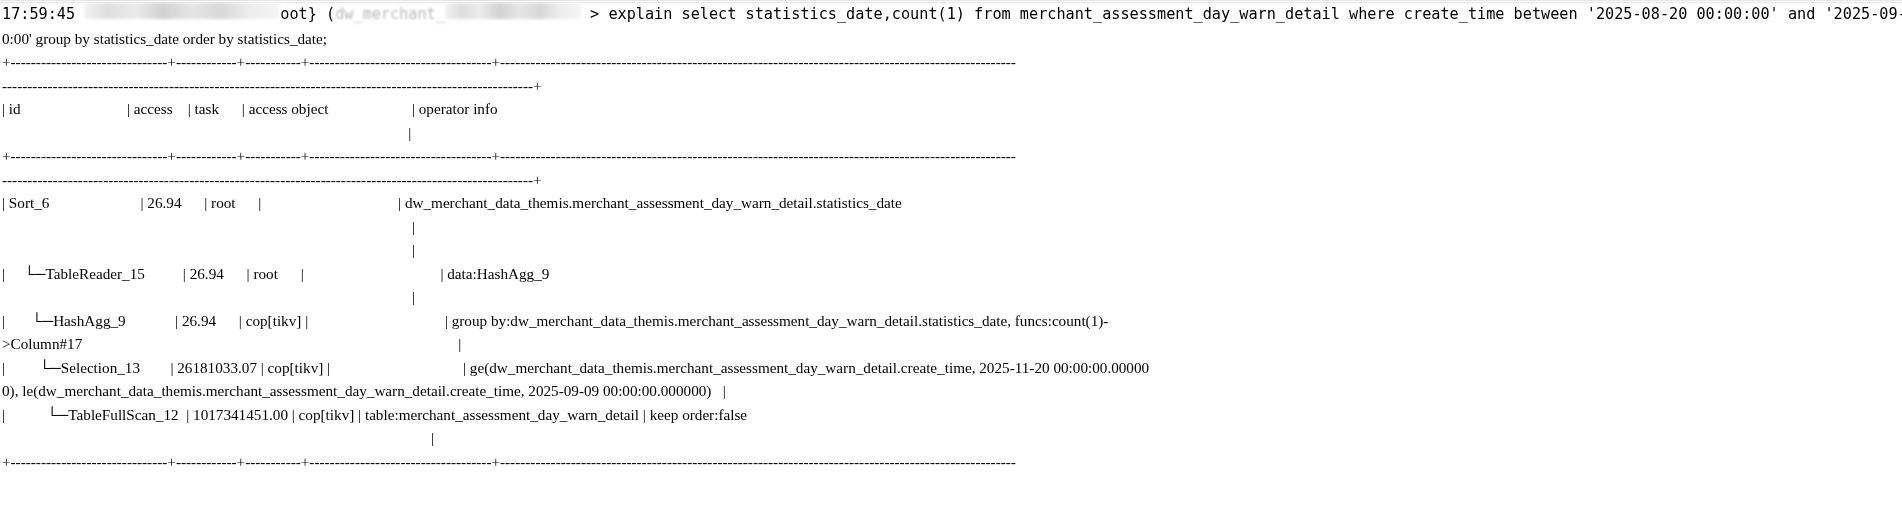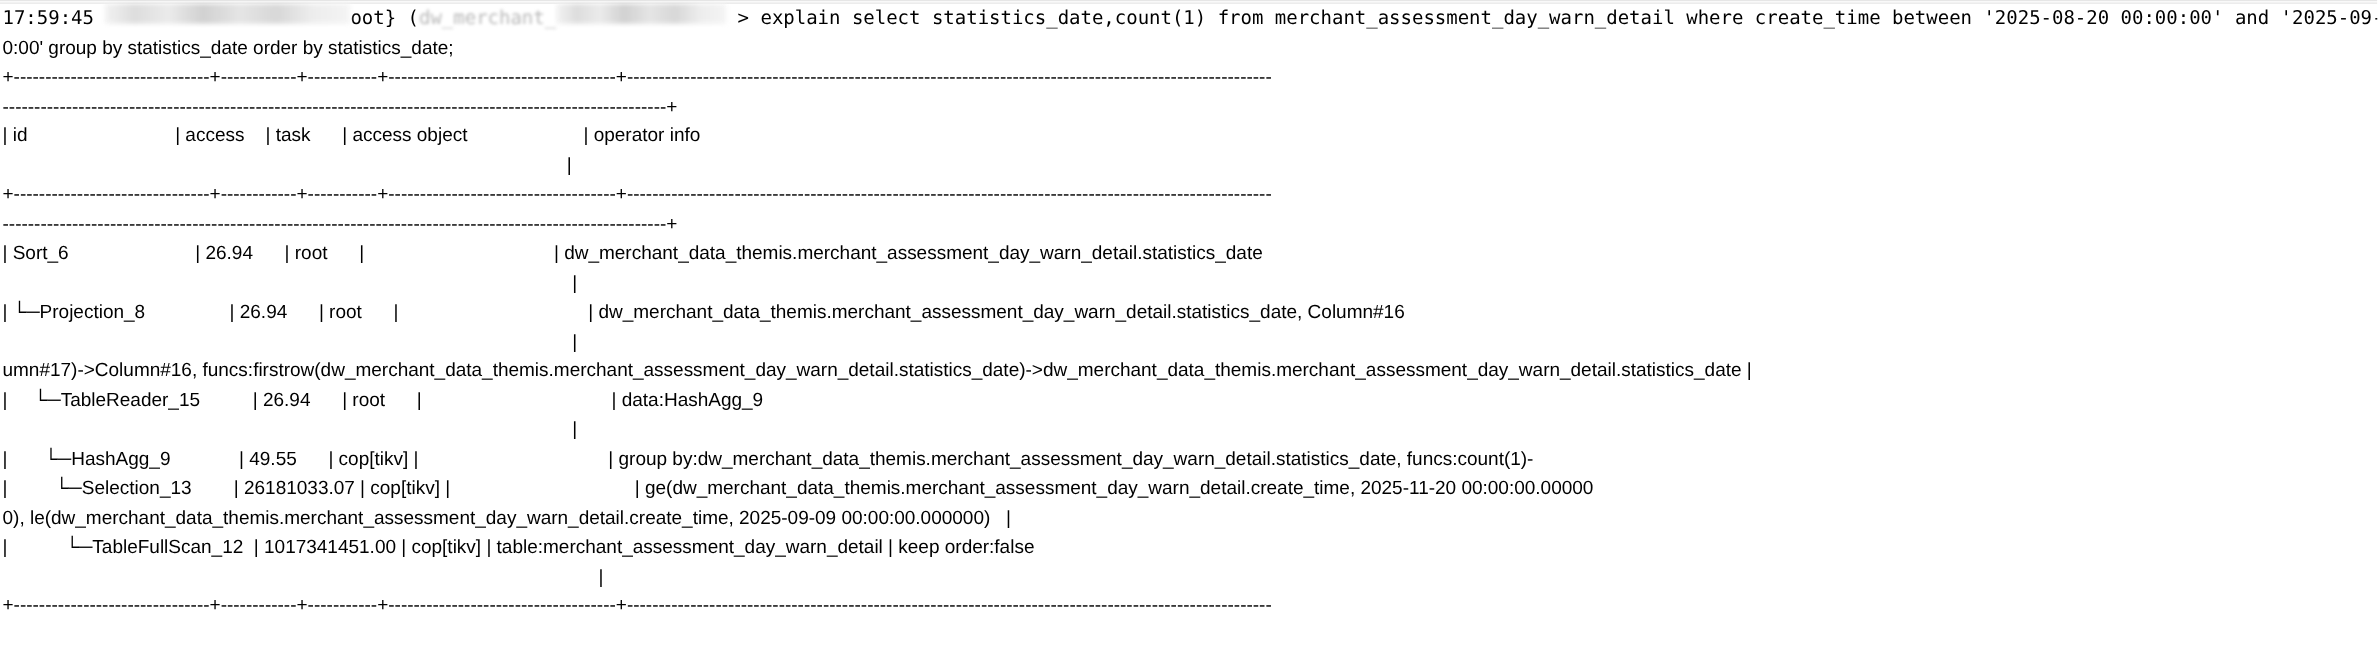--- a/index.html
+++ b/index.html
@@ -25,21 +25,21 @@
     line-height: 23.5px;
     letter-spacing: 0px;
     padding: 3px 0 0 2px;
     box-sizing: border-box;
     overflow: hidden;
   }
   .tline {
     white-space: pre;
     display: block;
     height: 23.5px;
-    font-family: Liberation Sans, sans-serif;
+    font-family: Liberation Serif, serif;
     font-size: 15.2px;
     line-height: 23.5px;
     color: #000000;
   }
   
   .promptline {
     white-space: pre;
     display: block;
     height: 23.5px;
     line-height: 23.5px;
@@ -85,25 +85,24 @@
   <div class="tline">0:00' group by statistics_date order by statistics_date;</div>
 
   <div class="tline">+-------------------------------+------------+-----------+------------------------------------+------------------------------------------------------------------------------------------------------</div>
     <div class="tline">---------------------------------------------------------------------------------------------------------+</div>
   <div class="tline">| id                            | access    | task      | access object                      | operator info                                                                                        </div>
     <div class="tline">                                                                                                           |</div>
   <div class="tline">+-------------------------------+------------+-----------+------------------------------------+------------------------------------------------------------------------------------------------------</div>
     <div class="tline">---------------------------------------------------------------------------------------------------------+</div>
   <div class="tline">| Sort_6                        | 26.94      | root      |                                    | dw_merchant_data_themis.merchant_assessment_day_warn_detail.statistics_date                          </div>
     <div class="tline">                                                                                                            |</div>
-  <div class="tline">| └─Projection_8                | 26.94      | root      |                                    | dw_merchant_data_themis.merchant_assessment_day_warn_detail.statistics_date, Column#16               </div>
     <div class="tline">                                                                                                            |</div>
-    <div class="tline">umn#17)-&gt;Column#16, funcs:firstrow(dw_merchant_data_themis.merchant_assessment_day_warn_detail.statistics_date)-&gt;dw_merchant_data_themis.merchant_assessment_day_warn_detail.statistics_date |</div>
   <div class="tline">|     └─TableReader_15          | 26.94      | root      |                                    | data:HashAgg_9                                                                                       </div>
     <div class="tline">                                                                                                            |</div>
-  <div class="tline">|       └─HashAgg_9             | 49.55      | cop[tikv] |                                    | group by:dw_merchant_data_themis.merchant_assessment_day_warn_detail.statistics_date, funcs:count(1)-</div>
+  <div class="tline">|       └─HashAgg_9             | 26.94      | cop[tikv] |                                    | group by:dw_merchant_data_themis.merchant_assessment_day_warn_detail.statistics_date, funcs:count(1)-</div>
+    <div class="tline">&gt;Column#17                                                                                                   |</div>
   <div class="tline">|         └─Selection_13        | 26181033.07 | cop[tikv] |                                   | ge(dw_merchant_data_themis.merchant_assessment_day_warn_detail.create_time, 2025-11-20 00:00:00.00000</div>
     <div class="tline">0), le(dw_merchant_data_themis.merchant_assessment_day_warn_detail.create_time, 2025-09-09 00:00:00.000000)   |</div>
   <div class="tline">|           └─TableFullScan_12  | 1017341451.00 | cop[tikv] | table:merchant_assessment_day_warn_detail | keep order:false                                                                           </div>
     <div class="tline">                                                                                                                 |</div>
   <div class="tline">+-------------------------------+------------+-----------+------------------------------------+------------------------------------------------------------------------------------------------------</div>
 
 </div>
 
 </body></html>

